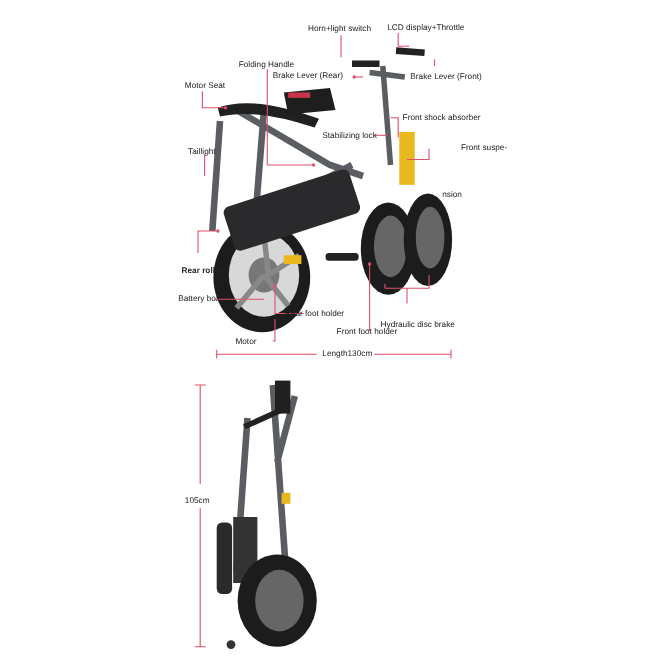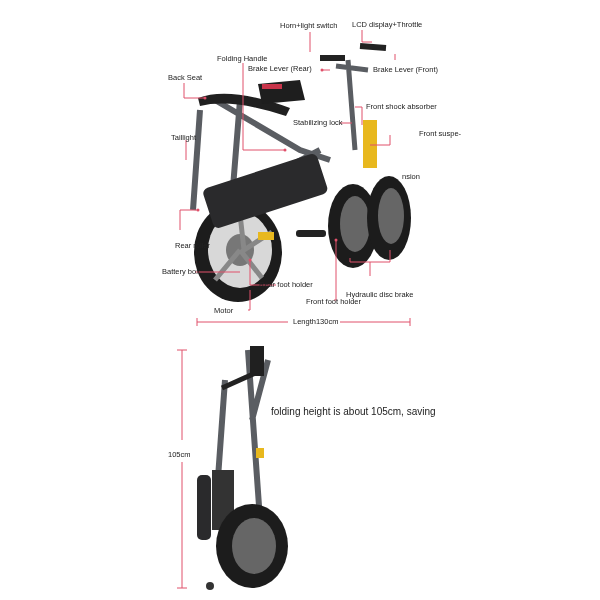--- a/index.html
+++ b/index.html
@@ -85,30 +85,29 @@
   <g stroke="#e0506a" stroke-width="1">
     <path d="M182 350 L182 440 M182 462 L182 588 M177 350 L187 350 M177 588 L187 588"></path>
   </g>
 </svg>
 
 <span class="lbl" style="left:280px;top:22px;">Horn+light switch</span>
 <span class="lbl" style="left:352px;top:21px;">LCD display+Throttle</span>
 <span class="lbl" style="left:217px;top:55px;">Folding Handle</span>
 <span class="lbl" style="left:248px;top:65px;">Brake Lever (Rear)</span>
 <span class="lbl" style="left:373px;top:66px;text-align:right;">Brake Lever (Front)</span>
-<span class="lbl" style="left:168px;top:74px;">Back Seat</span>
+<span class="lbl" style="left:168px;top:74px;">Motor Seat</span>
 <span class="lbl" style="left:366px;top:103px;">Front shock absorber</span>
 <span class="lbl" style="left:293px;top:119px;">Stabilizing lock</span>
 <span class="lbl" style="left:396px;top:130px;padding-left:23px;">Front suspe-</span>
 <span class="lbl" style="left:402px;top:139px;margin-top:34px;">nsion</span>
 <span class="lbl" style="left:171px;top:134px;">Taillight</span>
-<span class="lbl" style="left:175px;top:242px;">Rear roller</span>
+<span class="lbl" style="left:165px;top:242px;font-weight:bold;">Rear roller</span>
 <span class="lbl" style="left:162px;top:268px;">Battery box</span>
 <span class="lbl" style="left:259px;top:281px;">Rear foot holder</span>
 <span class="lbl" style="left:346px;top:291px;">Hydraulic disc brake</span>
 <span class="lbl" style="left:306px;top:298px;">Front foot holder</span>
 <span class="lbl" style="left:214px;top:307px;">Motor</span>
 <span class="lbl" style="left:293px;top:318px;">Length130cm</span>
 
 <span class="lbl" style="left:168px;top:451px;">105cm</span>
 <div class="big" style="left:271px;top:405px;">
-  <div>folding height is about 105cm, saving</div>
 </div>
 
 </body></html>

